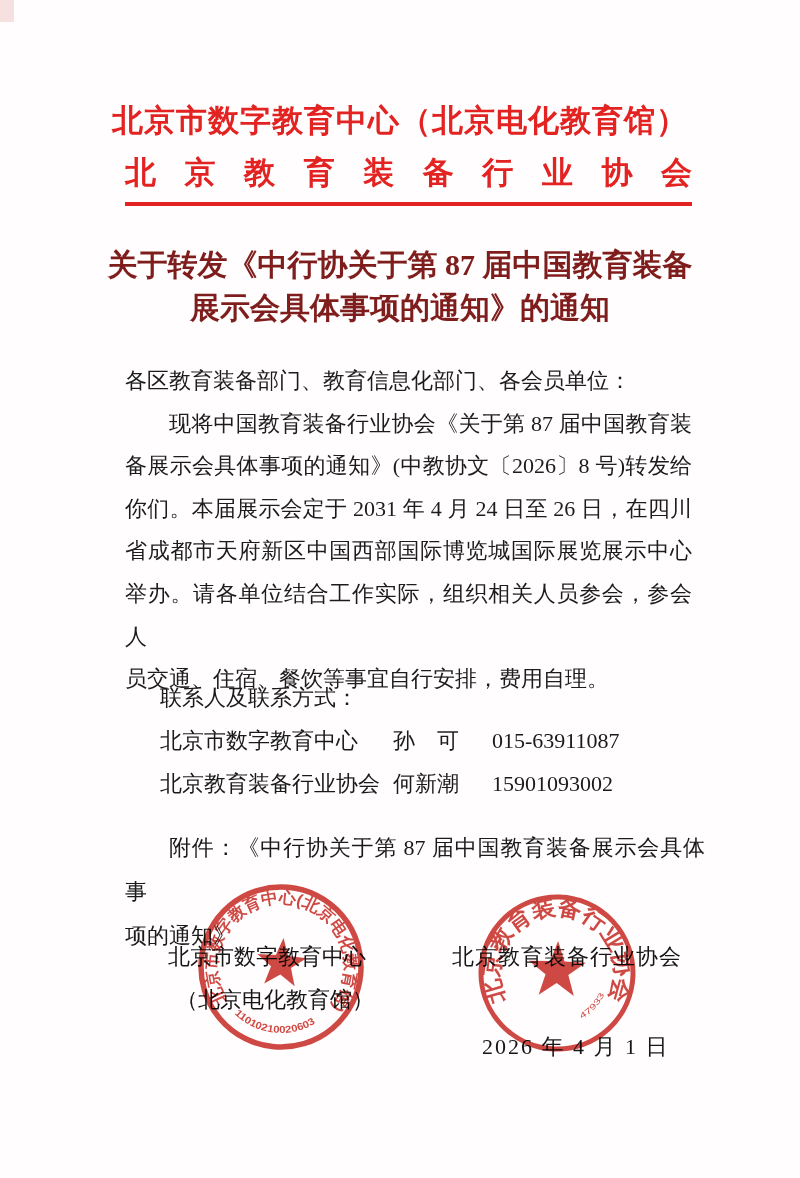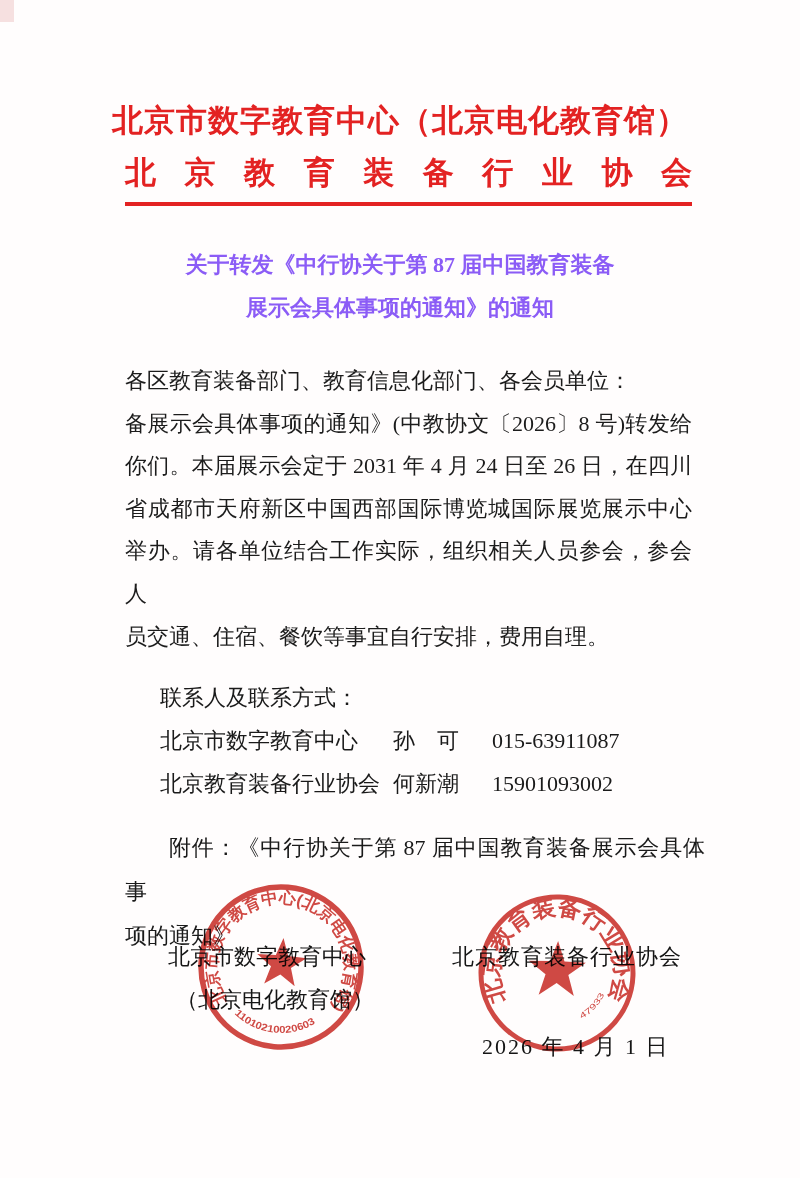--- a/index.html
+++ b/index.html
@@ -23,22 +23,22 @@
     letter-spacing:1px;
   }
   .letterhead2{
     position:absolute;left:125px;top:152px;width:567px;
     font-size:31px;font-weight:bold;color:#e32222;
     text-align:justify;text-align-last:justify;
     padding-bottom:8px;border-bottom:4px solid #e32222;
   }
   .title{
     position:absolute;left:100px;top:243px;width:600px;
-    text-align:center;font-size:22px;font-weight:bold;
-    line-height:43px;color:#8b5cf6;
+    text-align:center;font-size:30px;font-weight:bold;
+    line-height:43px;color:#7f1d1d;
   }
   .bodyblock{
     position:absolute;left:125px;top:360px;width:567px;
     font-size:22px;line-height:42.6px;color:#1c1c1c;
   }
   .line{white-space:nowrap;}
   .just{white-space:normal;text-align:justify;text-align-last:justify;}
   .indent{text-indent:44px;}
   .contacts{
     position:absolute;left:115px;top:676px;width:567px;
@@ -75,20 +75,21 @@
 
   <div class="letterhead2">北京教育装备行业协会</div>
 
   <div class="title">
     <div>关于转发《中行协关于第 87 届中国教育装备</div>
     <div>展示会具体事项的通知》的通知</div>
   </div>
 
   <div class="bodyblock">
     <div class="line">各区教育装备部门、教育信息化部门、各会员单位：</div>
+    <div class="just indent">现将中国教育装备行业协会《关于第 87 届中国教育装</div>
     <div class="just">备展示会具体事项的通知》(中教协文〔2026〕8 号)转发给</div>
     <div class="just">你们。本届展示会定于 2031 年 4 月 24 日至 26 日，在四川</div>
     <div class="just">省成都市天府新区中国西部国际博览城国际展览展示中心</div>
     <div class="just">举办。请各单位结合工作实际，组织相关人员参会，参会人</div>
     <div class="line">员交通、住宿、餐饮等事宜自行安排，费用自理。</div>
   </div>
 
   <div class="contacts">
     <div class="c-head">联系人及联系方式：</div>
     <div class="c-row">

